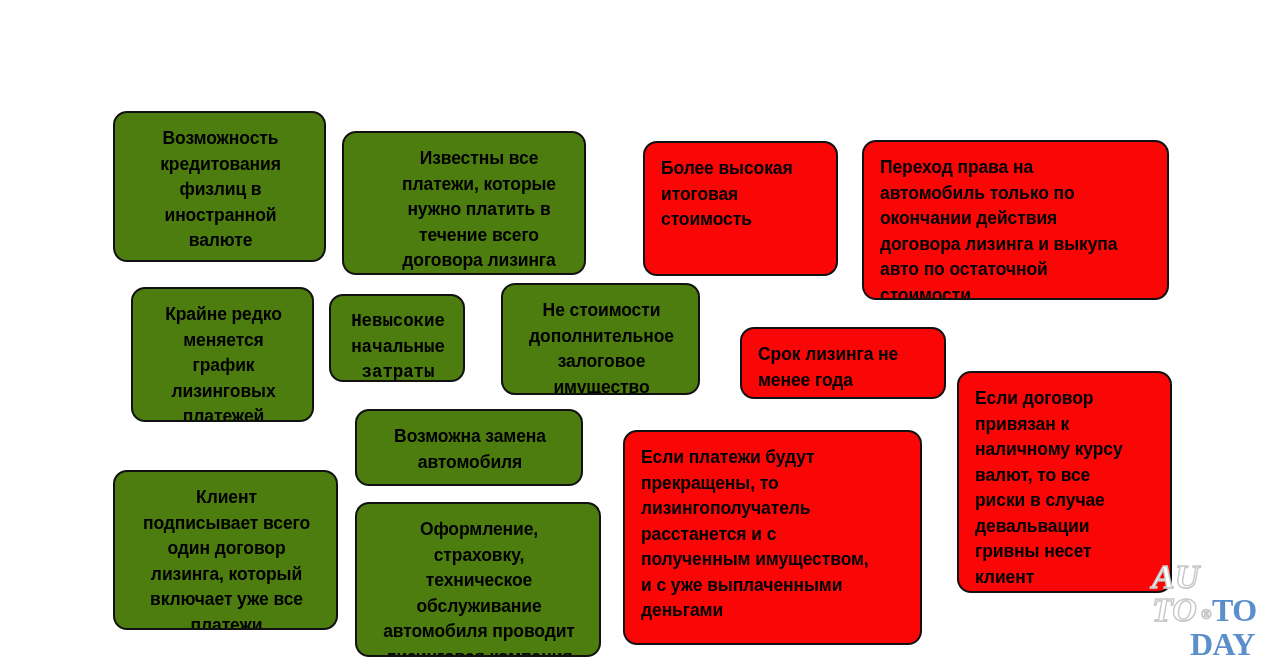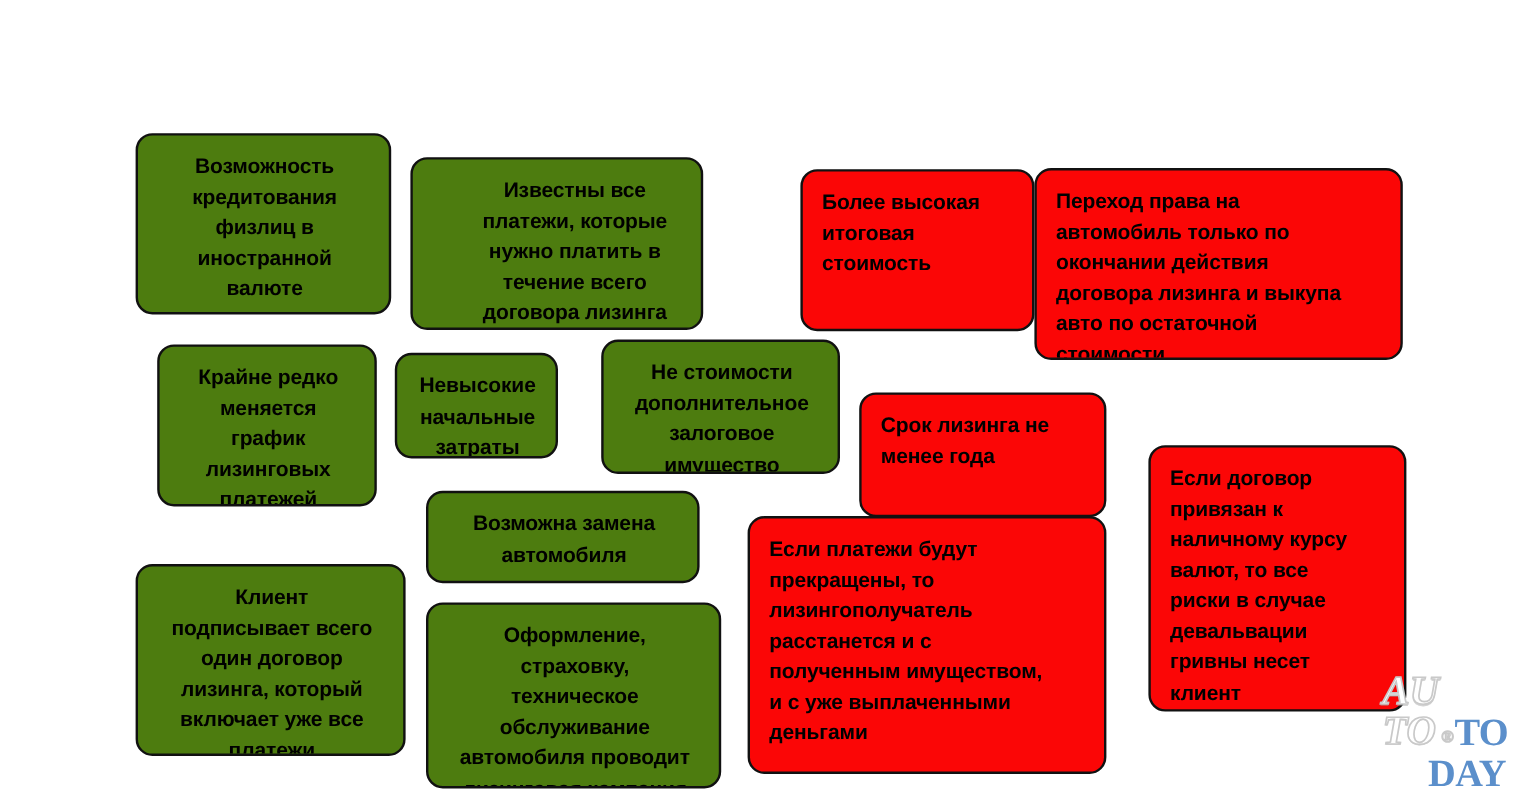--- a/index.html
+++ b/index.html
@@ -137,21 +137,21 @@
 течение всего
 договора лизинга</span>
       </div>
       <div class="card green" style="left: 131px; top: 287px; width: 183px; height: 135px;">
         <span class="card-text">Крайне редко
 меняется
 график
 лизинговых
 платежей</span>
       </div>
-      <div class="card green" style="left: 329px; top: 294px; width: 136px; height: 88px;">
+      <div class="card green" style="left: 329px; top: 294px; width: 136px; height: 88px; font-family: Liberation Mono, monospace;">
         <span class="card-text">Невысокие
 начальные
 затраты</span>
       </div>
       <div class="card green" style="left: 501px; top: 283px; width: 199px; height: 112px;">
         <span class="card-text">Не стоимости
 дополнительное
 залоговое
 имущество</span>
       </div>
@@ -168,34 +168,34 @@
 платежи</span>
       </div>
       <div class="card green" style="left: 355px; top: 502px; width: 246px; height: 155px;">
         <span class="card-text">Оформление,
 страховку,
 техническое
 обслуживание
 автомобиля проводит
 лизинговая компания</span>
       </div>
-      <div class="card red" style="left: 643px; top: 141px; width: 195px; height: 135px; margin-left: 24px;">
+      <div class="card red" style="left: 643px; top: 141px; width: 195px; height: 135px;">
         <span class="card-text">Более высокая
 итоговая
 стоимость</span>
       </div>
       <div class="card red" style="left: 862px; top: 140px; width: 307px; height: 160px;">
         <span class="card-text">Переход права на
 автомобиль только по
 окончании действия
 договора лизинга и выкупа
 авто по остаточной
 стоимости</span>
       </div>
-      <div class="card red" style="left: 716px; top: 327px; width: 206px; height: 104px;">
+      <div class="card red" style="left: 740px; top: 327px; width: 206px; height: 72px;">
         <span class="card-text">Срок лизинга не
 менее года</span>
       </div>
       <div class="card red" style="left: 957px; top: 371px; width: 215px; height: 222px;">
         <span class="card-text">Если договор
 привязан к
 наличному курсу
 валют, то все
 риски в случае
 девальвации

